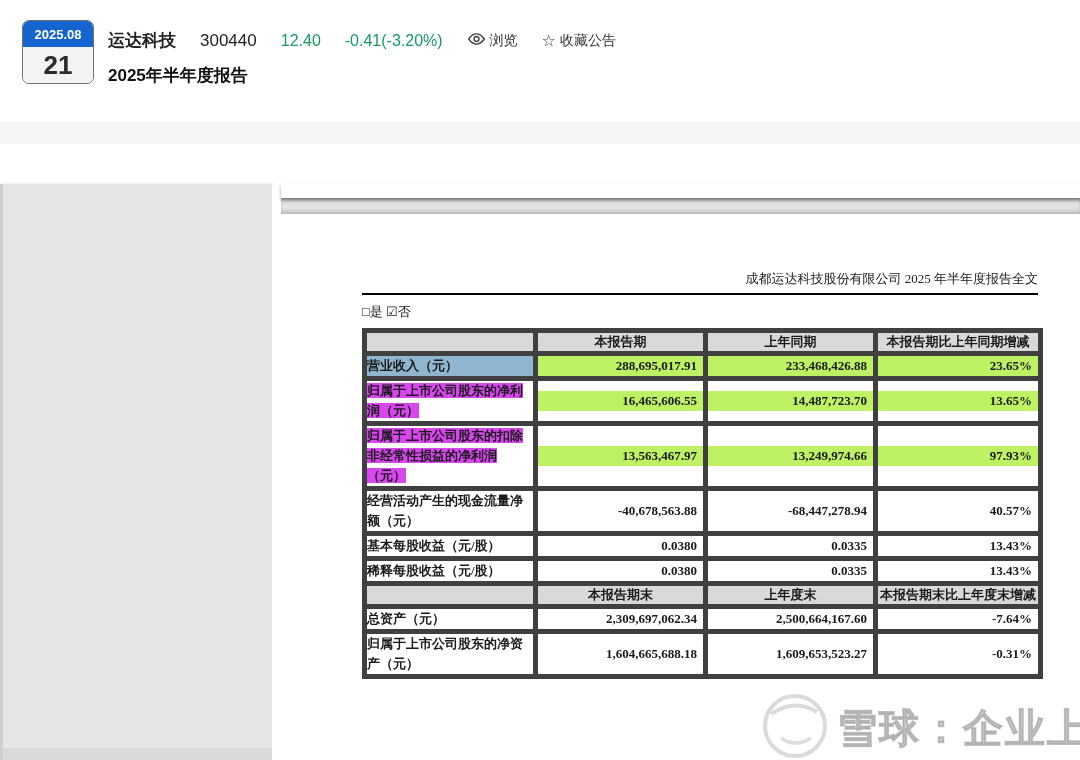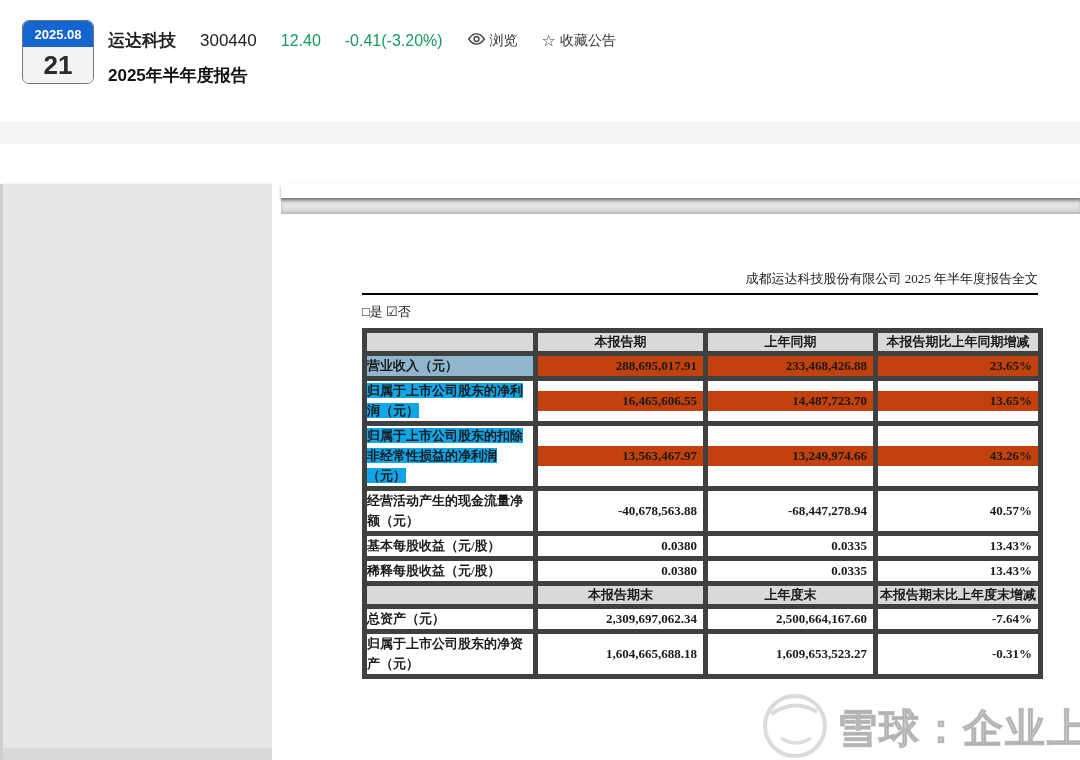--- a/index.html
+++ b/index.html
@@ -45,22 +45,22 @@
   .sec-title { margin-top:22px; font-size:17px; font-weight:700; color:#000; }
   .q-line { margin-top:20px; font-size:13px; }
   .a-line { margin-top:8px; font-size:13px; }
 
   table.fin { margin-top:7px; width:676px; border-collapse:collapse; font-size:13px; table-layout:fixed; }
   table.fin td { border:5px solid #404040; vertical-align:middle; padding:0;font-weight:bold; }
   td.lbl { padding:2px 4px 2px 6px; line-height:20px; text-align:left; }
   td.hc { background:#d9d9d9; text-align:center; font-size:13px; }
   td.val { text-align:right; }
   td.val .plain { display:block; padding:2px 6px; }
-  td.val .band { display:block; background:#c2410c; padding:1px 6px; line-height:18px; }
-  .sel { background:#0ea5e9;text-align:center; }
+  td.val .band { display:block; background:#bef264; padding:1px 6px; line-height:18px; }
+  .sel { background:#d946ef;text-align:center; }
   .sel-full { display:block; background:#8fb6ce; }
   tr.rh1 { height:23px; } tr.rh2 { height:43px; } tr.rh3 { height:63px; }
   tr.rh2b { height:40px; } tr.rhL { height:40px; }
 
   
   .watermark { position:absolute; left:480px; top:478px; display:flex; align-items:center;
     gap:8px; pointer-events:none; z-index:5; }
   .wm-text { font-size:40px; font-weight:700; letter-spacing:2px;
     color:rgba(175,175,175,0.55); -webkit-text-stroke:1px rgba(130,130,130,0.4);
     font-family:"Liberation Sans","DejaVu Sans",sans-serif; white-space:nowrap; }
@@ -153,21 +153,21 @@
             </tr>
             <tr class="rh3">
               <td class="lbl"><span class="sel">归属于上市公司股东的扣除非经常性损益的净利润（元）</span></td>
               <td class="val">
                     <span class="band">13,563,467.97</span>
                   </td>
               <td class="val">
                     <span class="band">13,249,974.66</span>
                   </td>
               <td class="val">
-                    <span class="band">43.26%</span>
+                    <span class="band">97.93%</span>
                   </td>
             </tr>
             <tr class="rh2b">
               <td class="lbl">经营活动产生的现金流量净额（元）</td>
               <td class="val">
                     <span class="plain">-40,678,563.88</span>
                   </td>
               <td class="val">
                     <span class="plain">-68,447,278.94</span>
                   </td>

